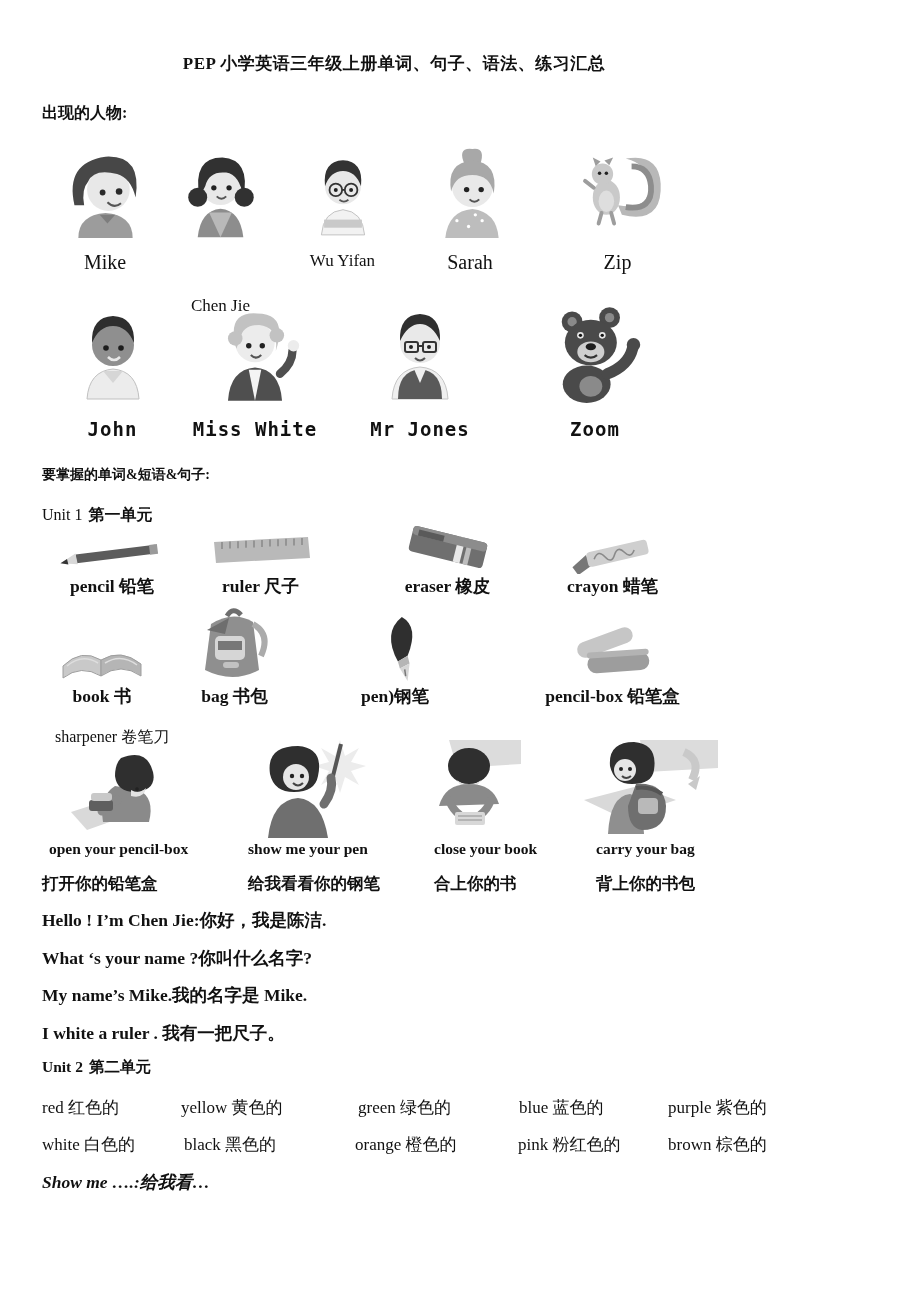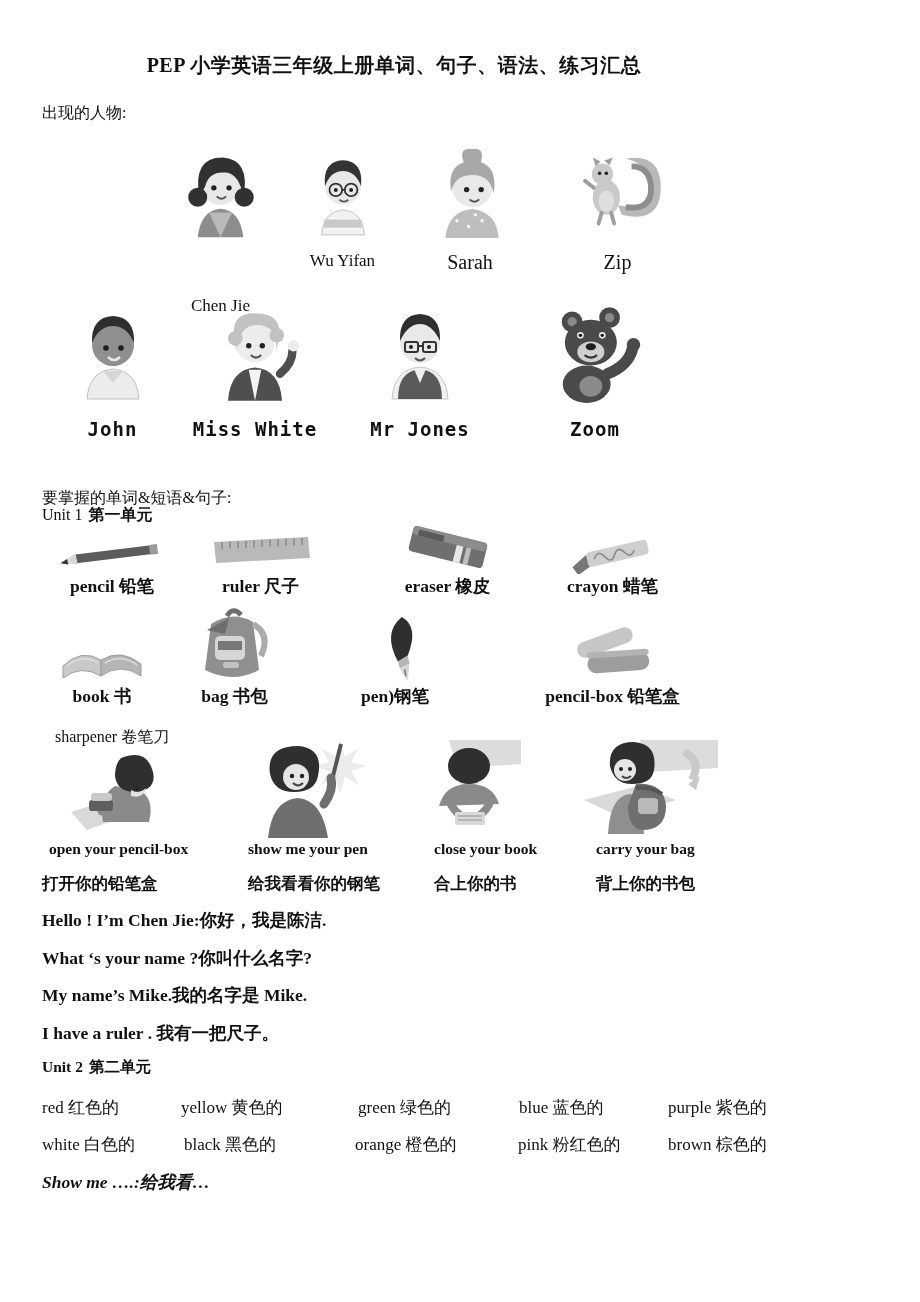--- a/index.html
+++ b/index.html
@@ -1,20 +1,20 @@
 <!DOCTYPE html>
 <html><head>
 <meta charset="utf-8">
 <style>
   html,body{margin:0;padding:0;background:#fff;}
   .page{position:relative;width:920px;height:1302px;background:#ffffff;overflow:hidden;
         font-family:"Liberation Serif","DejaVu Serif",serif;color:#111;}
   .abs{position:absolute;}
-  .title{top:52px;left:0;width:788px;text-align:center;font-weight:700;font-size:20px;letter-spacing:.5px;}
-  .sec-head{font-weight:400;font-size:16px;}
+  .title{top:52px;left:0;width:788px;text-align:center;font-weight:700;font-size:17px;letter-spacing:.5px;}
+  .sec-head{font-weight:700;font-size:16px;}
   .char-col{display:flex;flex-direction:column;align-items:center;}
   .char-img svg{display:block;}
   .char-name{margin-top:9px;font-size:17px;}
   .char-name.big{font-size:20px;}
   .char-name.mono{font-family:"DejaVu Sans Mono","Liberation Mono",monospace;font-weight:700;font-size:19px;letter-spacing:1px;margin-top:12px;}
   .stat-col{display:flex;flex-direction:column;align-items:center;}
   .stat-img{display:flex;align-items:flex-end;justify-content:center;}
   .stat-label{font-weight:700;font-size:17.5px;white-space:nowrap;}
   .unit-head{font-size:16px;white-space:nowrap;}
   .unit-head .en{font-weight:700;}
@@ -28,20 +28,34 @@
 </style>
 </head>
 <body>
 
 <div class="page">
 
   <div class="abs title">PEP 小学英语三年级上册单词、句子、语法、练习汇总</div>
 
   <div class="abs sec-head" style="left:42px;top:103px;">出现的人物:</div>
 
+  <div class="abs char-col" style="left:50px;top:145px;width:110px;">
+    <div class="char-img">
+      <svg width="97" height="97" viewBox="0 0 100 100">
+        <path d="M22 96 Q22 72 50 70 Q78 72 78 96 Z" fill="#9c9c9c"></path>
+        <path d="M44 72 l8 9 l8-9" fill="#7d7d7d"></path>
+        <circle cx="53" cy="46" r="22" fill="#e8e8e8"></circle>
+        <path d="M18 62 Q8 18 50 12 Q88 10 81 54 Q76 34 62 30 Q38 24 32 38 Q25 46 28 62 Z" fill="#474747"></path>
+        <circle cx="47" cy="49" r="3" fill="#2b2b2b"></circle>
+        <circle cx="64" cy="48" r="3.4" fill="#2b2b2b"></circle>
+        <path d="M52 59 q7 7 14 1" stroke="#555" stroke-width="2" fill="none"></path>
+      </svg>
+    </div>
+    <div class="char-name big">Mike</div>
+  </div>
 
   <div class="abs char-col" style="left:168px;top:145px;width:105px;gap:45px;">
     <div class="char-img">
       <svg width="95" height="97" viewBox="0 0 100 100">
         <path d="M26 96 Q29 68 50 66 Q71 68 74 96 Z" fill="#8d8d8d"></path>
         <path d="M38 70 L50 96 L62 70 Z" fill="#b9b9b9"></path>
         <circle cx="50" cy="41" r="21" fill="#e8e8e8"></circle>
         <path d="M28 54 Q20 12 52 12 Q82 14 74 54 Q70 30 56 28 Q38 26 34 42 Z" fill="#313131"></path>
         <circle cx="26" cy="54" r="10" fill="#313131"></circle>
         <circle cx="75" cy="54" r="10" fill="#313131"></circle>
@@ -179,21 +193,21 @@
           <circle cx="57" cy="33" r="1.6" fill="#111"></circle>
         <ellipse cx="42" cy="80" rx="23" ry="18" fill="#4a4a4a"></ellipse>
         <ellipse cx="46" cy="82" rx="11" ry="10" fill="#8a8a8a"></ellipse>
         <path d="M62 70 Q82 62 86 46" stroke="#4a4a4a" stroke-width="11" fill="none" stroke-linecap="round"></path>
         <circle cx="87" cy="42" r="6.5" fill="#4a4a4a"></circle>
       </svg>
     </div>
     <div class="char-name mono">Zoom</div>
   </div>
 
-  <div class="abs sec-head" style="left:42px;top:466px;font-size:16px;margin-top:22px;">要掌握的单词&amp;短语&amp;句子:</div>
+  <div class="abs sec-head" style="left:42px;top:466px;font-size:14px;">要掌握的单词&amp;短语&amp;句子:</div>
 
   <div class="abs unit-head" style="left:42px;top:505px;">
     <span class="en" style="font-weight:400;">Unit 1</span><span class="cn">第一单元</span>
   </div>
 
   <div class="abs stat-col" style="left:42px;top:526px;width:140px;">
     <div class="stat-img" style="height:48px;">
       <svg width="120" height="44" viewBox="0 0 120 44">
         <g transform="rotate(-7 60 26)">
           <rect x="24" y="20" width="80" height="9" fill="#5c5c5c"></rect>
@@ -373,21 +387,21 @@
   <div class="abs act-en" style="left:596px;top:840px;">carry your bag</div>
 
   <div class="abs act-cn" style="left:42px;top:873px;">打开你的铅笔盒</div>
   <div class="abs act-cn" style="left:248px;top:873px;">给我看看你的钢笔</div>
   <div class="abs act-cn" style="left:434px;top:873px;">合上你的书</div>
   <div class="abs act-cn" style="left:596px;top:873px;">背上你的书包</div>
 
   <div class="abs sentence" style="left:42px;top:908px;">Hello ! I’m Chen Jie:你好，我是陈洁.</div>
   <div class="abs sentence" style="left:42px;top:946px;">What ‘s your name ?你叫什么名字?</div>
   <div class="abs sentence" style="left:42px;top:983px;">My name’s Mike.我的名字是 Mike.</div>
-  <div class="abs sentence" style="left:42px;top:1021px;">I have a ruler . 我有一把尺子。</div>
+  <div class="abs sentence" style="left:42px;top:1021px;">I white a ruler . 我有一把尺子。</div>
 
   <div class="abs unit-head" style="left:42px;top:1057px;font-size:15.5px;">
     <span class="en">Unit 2</span><span class="cn">第二单元</span>
   </div>
 
   <div class="abs color-item" style="left:42px;top:1096px;">red 红色的</div>
   <div class="abs color-item" style="left:181px;top:1096px;">yellow 黄色的</div>
   <div class="abs color-item" style="left:358px;top:1096px;">green 绿色的</div>
   <div class="abs color-item" style="left:519px;top:1096px;">blue 蓝色的</div>
   <div class="abs color-item" style="left:668px;top:1096px;">purple 紫色的</div>

